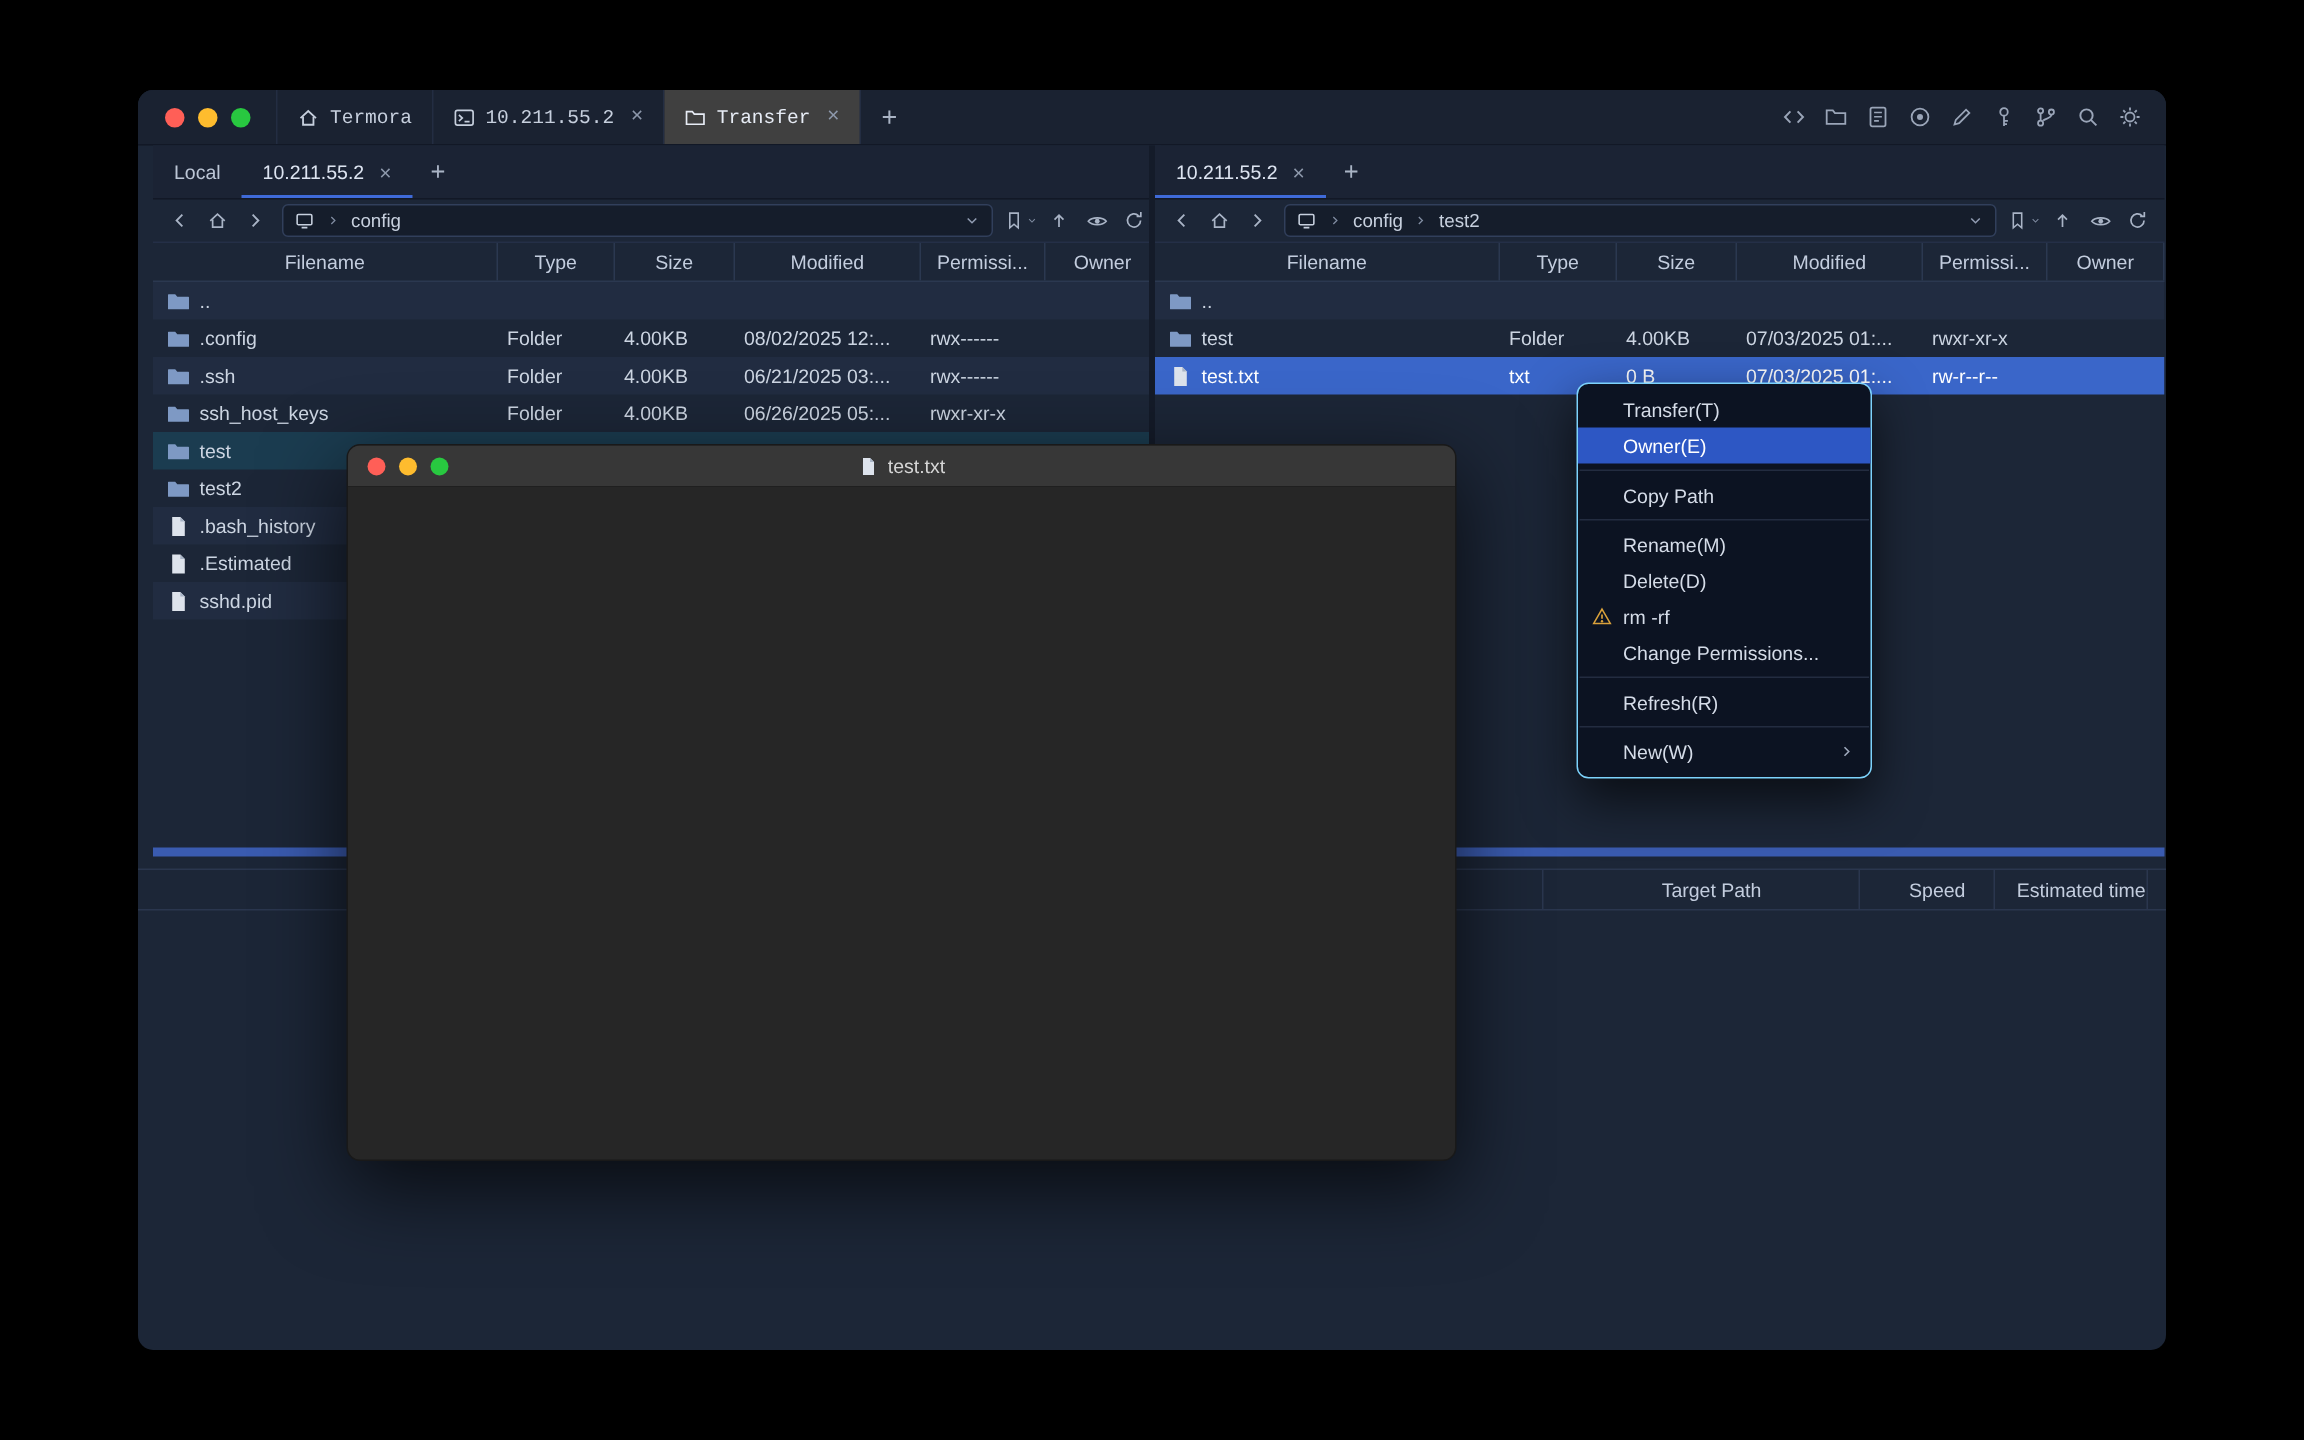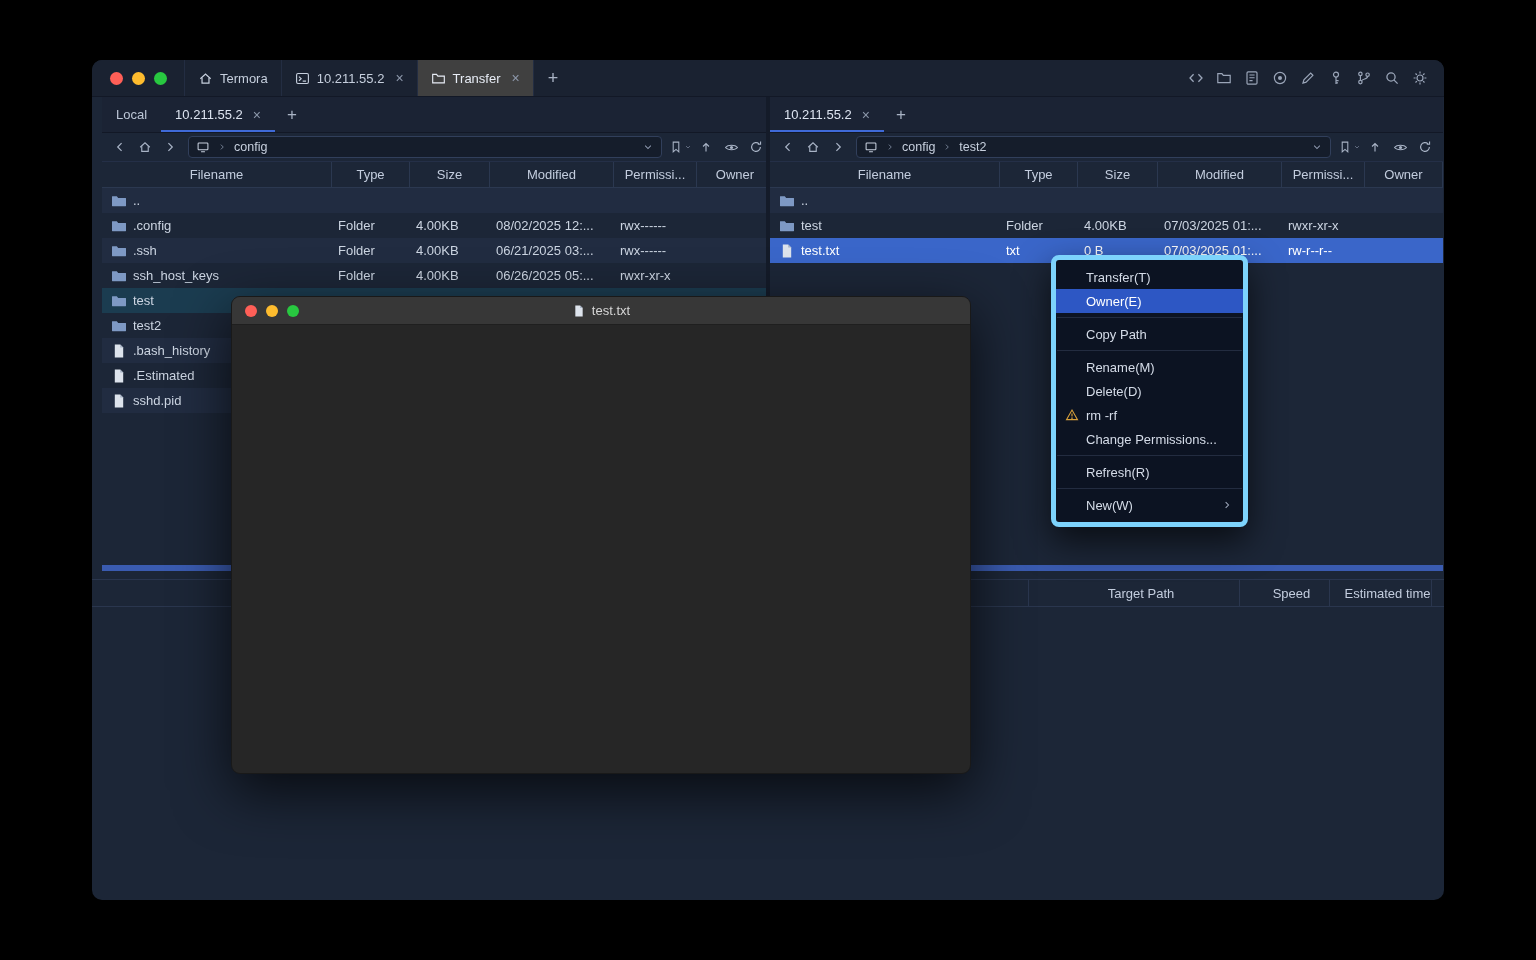--- a/index.html
+++ b/index.html
@@ -12,21 +12,21 @@
             background:#1c2637; border-radius:10px; overflow:hidden;
             box-shadow:0 25px 70px rgba(0,0,0,.75); }
 
   
   .titlebar { position:absolute; left:0; top:0; right:0; height:37px; background:#1a2231;
               border-bottom:1px solid #121826; display:flex; align-items:stretch; }
   .lights { display:flex; align-items:center; gap:9px; padding:0 17px 0 18px; }
   .light { width:13px; height:13px; border-radius:50%; display:inline-block; }
   .light.red { background:#ff5f57; } .light.yellow { background:#febc2e; } .light.green { background:#28c840; }
   .ttab { display:flex; align-items:center; gap:7px; padding:1px 13px; font-size:13px; color:#c6cfdd;
-          border-right:1px solid #232d42; white-space:nowrap; }
+          border-right:1px solid #232d42; white-space:nowrap;font-family:Liberation Mono, monospace; }
   .ttab.first { border-left:1px solid #232d42; }
   .ttab.active { background:#404040; color:#e7ecf5; }
   .x { color:#8d98ab; font-size:14px; line-height:1; margin-left:4px; cursor:default; }
   .tplus { display:flex; align-items:center; padding:0 14px; color:#aab4c5; font-size:18px; }
   .tb-actions { margin-left:auto; display:flex; align-items:center; gap:12px; padding-right:16px; color:#9aa5b8; }
 
   .ic { width:16px; height:16px; flex:none; display:block; }
   .ic15 { width:15px; height:15px; } .ic14 { width:14px; height:14px; }
   .ic12 { width:12px; height:12px; } .ic10 { width:10px; height:10px; } .ic8 { width:8px; height:8px; }
   .dim { color:#7f8ba0; }
@@ -81,21 +81,21 @@
   .etitle { height:28px; background:#373737; border-bottom:1px solid #1f1f1f; display:flex; align-items:center; position:relative; }
   .elights { display:flex; gap:9px; padding-left:13px; z-index:2; }
   .elight { width:12px; height:12px; border-radius:50%; display:inline-block; }
   .ecaption { position:absolute; left:0; right:0; display:flex; align-items:center; justify-content:center; gap:6px;
               font-size:13px; color:#d6d6d6; }
   .econtent { padding:6px 7px; font-family:"DejaVu Sans Mono", monospace; font-size:13px; color:#ededed; }
   .cursor { display:inline-block; width:2px; height:15px; background:#ffffff; vertical-align:text-bottom; margin-left:1px; }
 
   
   .cmenu { position:absolute; left:1051px; top:255px; width:197px; z-index:100; background:#0c1322;
-           border:5px solid #7dd3fc; border-radius:8px; padding:5px 0; font-size:13px; color:#d5dce8;
+           border:1px solid #7dd3fc; border-radius:8px; padding:5px 0; font-size:13px; color:#d5dce8;
            box-shadow:0 14px 34px rgba(0,0,0,.65); }
   .mi { height:24px; display:flex; align-items:center; padding:0 10px 0 30px; position:relative; white-space:nowrap; }
   .mi.hl { background:#2d57c4; color:#fff; }
   .mi .mwarn { position:absolute; left:9px; top:5px; }
   .mi .sub { margin-left:auto; color:#9fa9bc; }
   .sep { height:1px; background:#232c40; margin:4px 1px; }
 </style>
 </head>
 <body>
 

